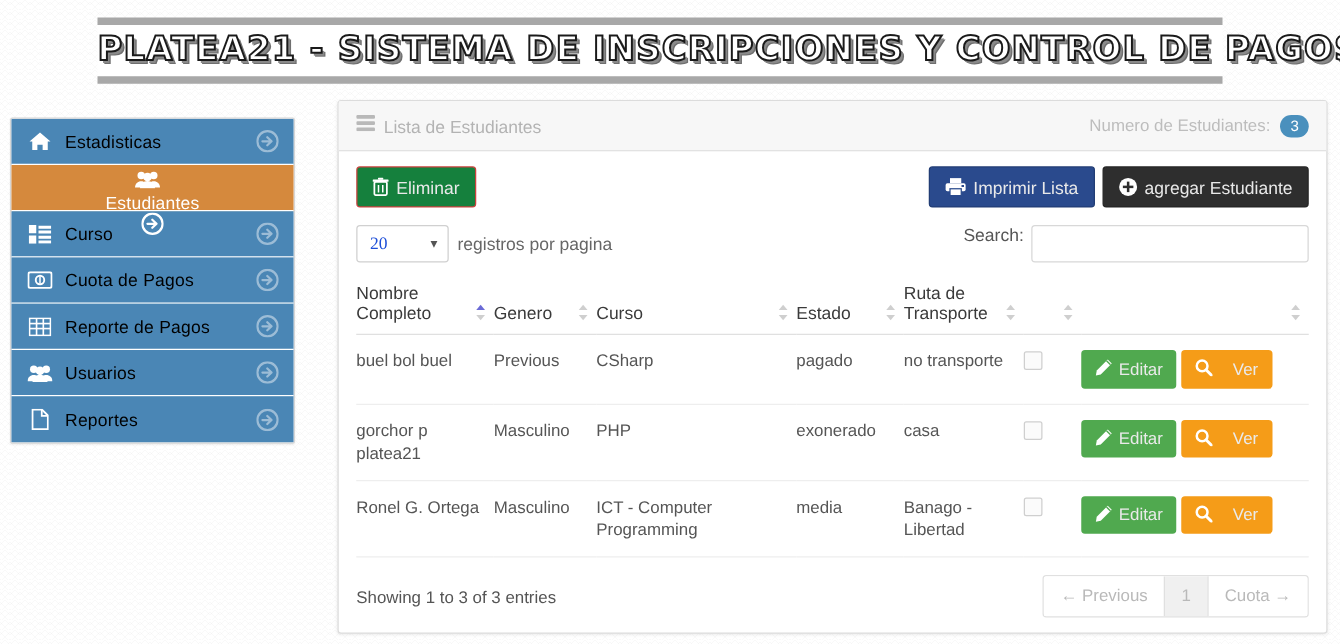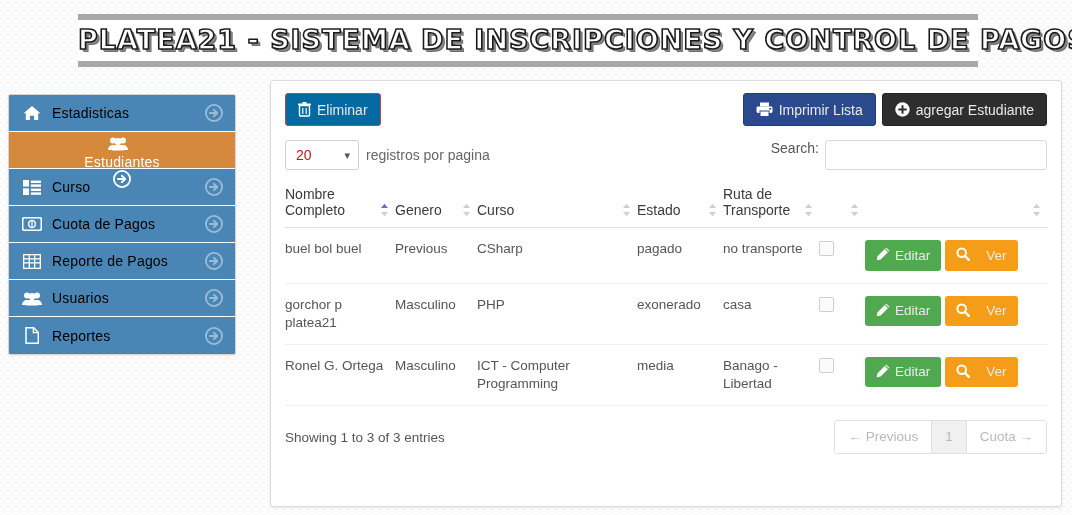--- a/index.html
+++ b/index.html
@@ -59,33 +59,33 @@
            padding:2px 8px; min-width:22px; text-align:center; line-height:14px; }
 
   .panel-body { padding:12px 14px 0; flex:1; display:flex; flex-direction:column; }
 
   
   .btnrow { display:flex; align-items:center; margin-bottom:14px; }
   .btn { display:inline-flex; align-items:center; gap:6px; border:none; cursor:pointer;
          font-size:14px; color:#fff; border-radius:3px; padding:8px 12px;
          font-family:"Liberation Sans", sans-serif; line-height:1; }
   .btn svg { display:block; }
-  .btn-del { background:#0369a1; border:1px solid #c9423e; }
+  .btn-del { background:#15803d; border:1px solid #c9423e; }
   .btn-right { margin-left:auto; display:flex; gap:6px; }
   .btn-print { background:#2a4a8d; border:1px solid #223d75; }
   .btn-add { background:#2e2e2e; border:1px solid #242424; }
   .btn-lbl { color:#e9e9e9; }
 
   
   .tctl { display:flex; align-items:center; margin-bottom:12px; }
   .tctl-left { display:flex; align-items:center; gap:7px; }
   .sel { position:relative; }
   .sel select { -webkit-appearance:none; appearance:none; border:1px solid #d0d0d0;
                 border-radius:3px; background:#fff; padding:6px 30px 6px 10px;
-                font-size:14px; color:#b91c1c; font-family:Liberation Sans, sans-serif;
+                font-size:14px; color:#1d4ed8; font-family:Liberation Serif, serif;
                 width:74px; height:30px; }
   .sel::after { content:"▾"; position:absolute; right:9px; top:50%; transform:translateY(-50%);
                 font-size:11px; color:#555; pointer-events:none; }
   .tctl-note { font-size:14px; color:#666; }
   .tctl-right { margin-left:auto; display:flex; gap:6px; }
   .srch-lbl { font-size:14px; color:#555; }
   .srch-inp { width:222px; height:30px; border:1px solid #d8d8d8; border-radius:3px;
               padding:0 8px; font-size:13px; font-family:"Liberation Sans", sans-serif;
               color:#555; outline:none; }
 
@@ -234,20 +234,36 @@
       <span class="side-label">Reportes</span>
       <svg class="side-arrow" viewBox="0 0 20 20">
         <circle cx="10" cy="10" r="9" fill="none" stroke="#ffffff" stroke-width="2"></circle>
         <path d="M5.5 10h8M9.8 6.4 13.6 10l-3.8 3.6" fill="none" stroke="#ffffff" stroke-width="2" stroke-linecap="round" stroke-linejoin="round"></path>
       </svg>
     </div>
   </nav>
 
 <section class="panel">
 
+  <div class="panel-head">
+    <div class="ph-left">
+      <span>
+        <svg width="15" height="13" viewBox="0 0 15 13">
+          <rect x="0" y="0" width="15" height="3" rx="1" fill="#b9b9b9"></rect>
+          <rect x="0" y="5" width="15" height="3" rx="1" fill="#b9b9b9"></rect>
+          <rect x="0" y="10" width="15" height="3" rx="1" fill="#b9b9b9"></rect>
+        </svg>
+      </span>
+      <span class="ph-title">Lista de Estudiantes</span>
+    </div>
+    <div class="ph-right">
+      <span class="ph-count-label">Numero de Estudiantes:</span>
+      <span class="badge">3</span>
+    </div>
+  </div>
 
   <div class="panel-body">
 
     <div class="btnrow">
       <button class="btn btn-del">
         <span>
           <svg width="13" height="15" viewBox="0 0 13 15">
             <rect x="1.5" y="3.5" width="10" height="10.5" rx="1" fill="none" stroke="#fff" stroke-width="1.4"></rect>
             <rect x="0" y="1.6" width="13" height="1.8" rx=".7" fill="#fff"></rect>
             <rect x="4.4" y="0" width="4.2" height="1.8" rx=".6" fill="#fff"></rect>

